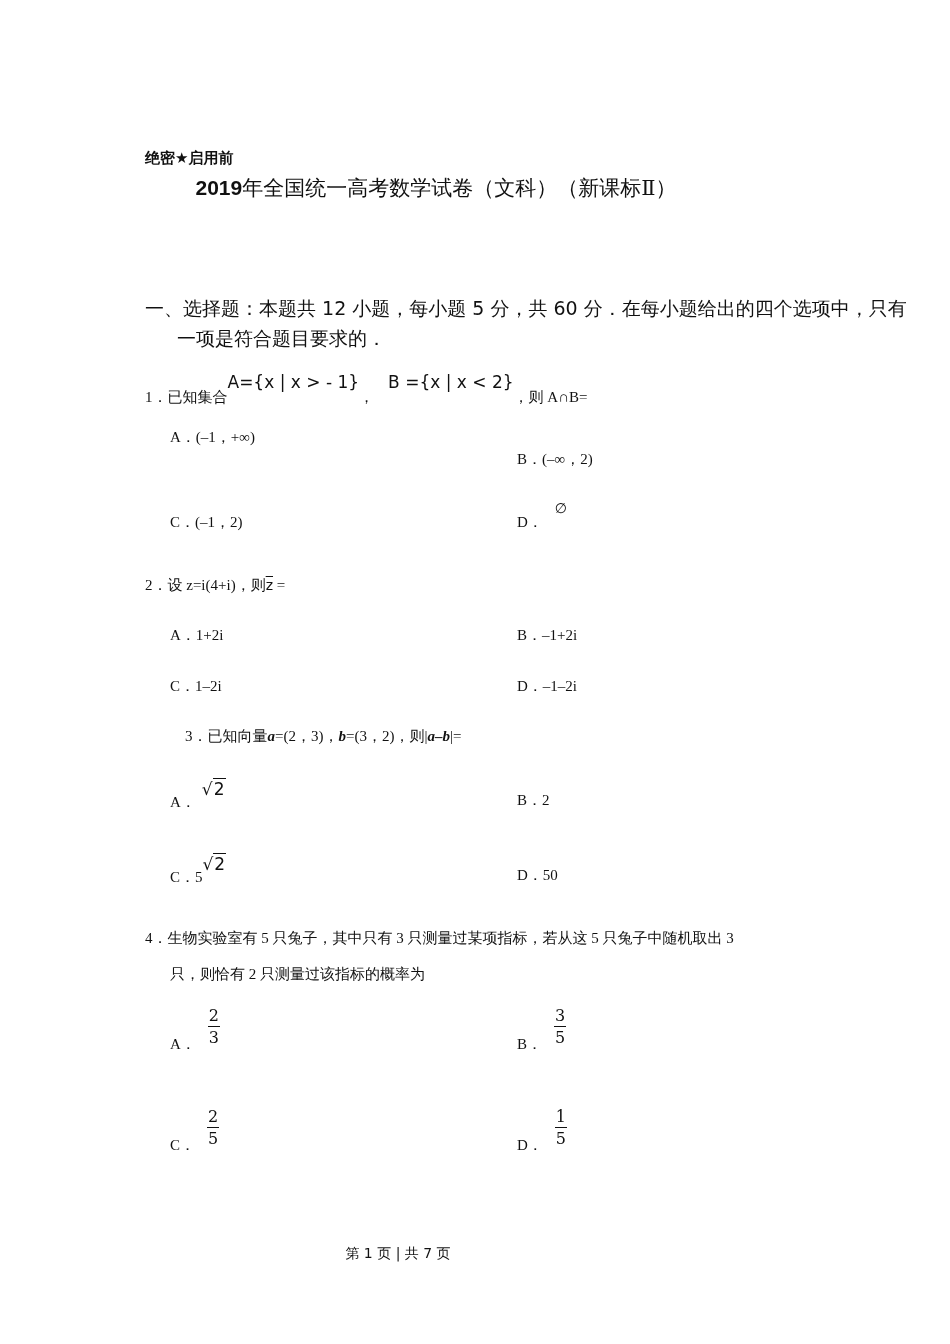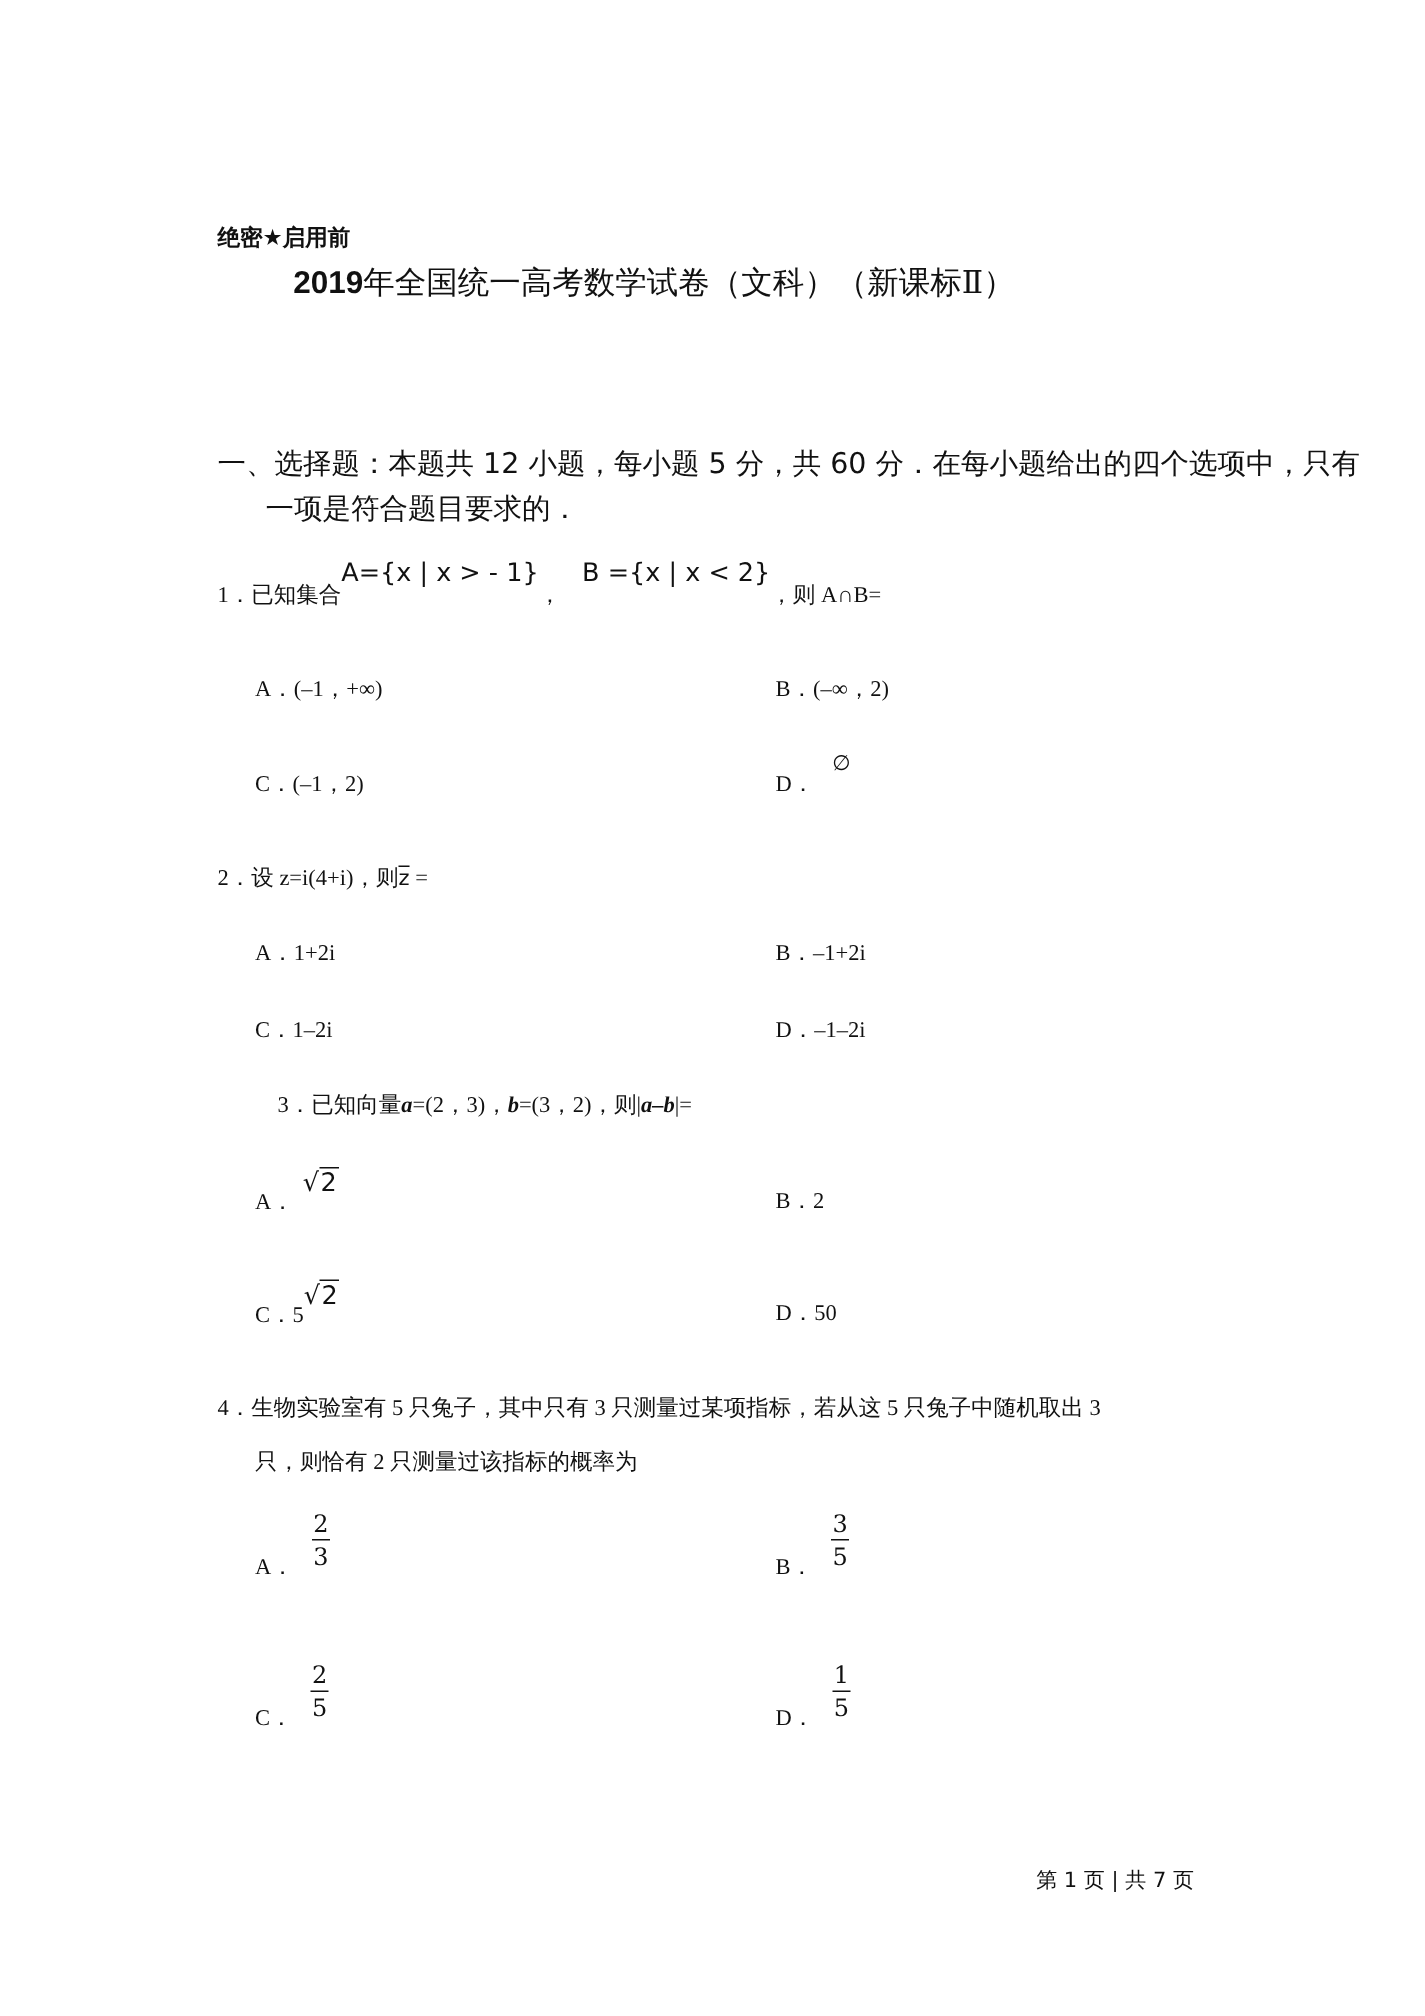--- a/index.html
+++ b/index.html
@@ -37,42 +37,42 @@
     .sqrt .rad { border-top: 1px solid #111; padding: 0 1px; }
     .frac {
       display: inline-block; vertical-align: middle; text-align: center;
       font-family: "DejaVu Serif", serif; font-size: 16px; margin-left: 12px;
       position: relative; top: -10px;
     }
     .frac .num { display: block; border-bottom: 1px solid #111; padding: 0 1px; line-height: 20px; }
     .frac .den { display: block; line-height: 22px; }
     .empty-set { font-family: "DejaVu Sans", sans-serif; font-size: 14px; display:inline-block; position: relative; top: -14px; margin-left: 12px; }
     .footer {
-      left: 0; width: 796px; top: 1245px; text-align: right; font-size: 14px;
+      left: 0; width: 796px; top: 1245px; text-align: center; font-size: 14px;
       font-family: "DejaVu Sans", "Liberation Sans", sans-serif;
     }
   </style>
 </head>
 <body>
 
 <div>
 
   <div class="abs secret">绝密★启用前</div>
 
   <div class="abs title">
     <span class="year">2019</span><span>年全国统一高考数学试卷（文科）（新课标Ⅱ）</span>
   </div>
 
   <div class="abs section l1">一、选择题：本题共 12 小题，每小题 5 分，共 60 分．在每小题给出的四个选项中，只有</div>
   <div class="abs section l2">一项是符合题目要求的．</div>
 
   <div class="abs q" style="left:145px; top:386px;">
     <span>1．</span><span>已知集合</span><span class="setexpr">A={x | x &gt; - 1}</span><span>，</span><span class="setexpr" style="margin-left:14px;">B ={x | x &lt; 2}</span><span>，则 A∩B=</span>
   </div>
-  <div class="abs opt" style="left:170px; top:450px;text-align:right;"><span>A．</span><span>(–1，+∞)</span></div>
+  <div class="abs opt" style="left:170px; top:428px;text-align:right;"><span>A．</span><span>(–1，+∞)</span></div>
   <div class="abs opt" style="left:517px; top:450px;"><span>B．</span><span>(–∞，2)</span></div>
   <div class="abs opt" style="left:170px; top:513px;"><span>C．</span><span>(–1，2)</span></div>
   <div class="abs opt" style="left:517px; top:513px;"><span>D．</span><span class="empty-set">∅</span></div>
 
   <div class="abs q" style="left:145px; top:576px;">
     <span>2．</span><span>设 z=i(4+i)，则</span><span class="overline">z</span><span> =</span>
   </div>
   <div class="abs opt" style="left:170px; top:626px;"><span>A．</span><span>1+2i</span></div>
   <div class="abs opt" style="left:517px; top:626px;"><span>B．</span><span>–1+2i</span></div>
   <div class="abs opt" style="left:170px; top:677px;"><span>C．</span><span>1–2i</span></div>

